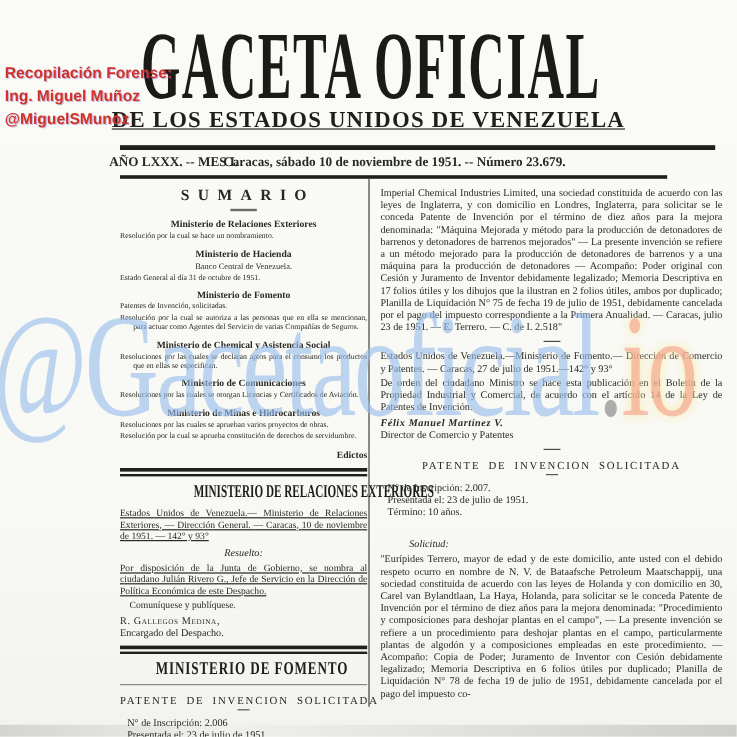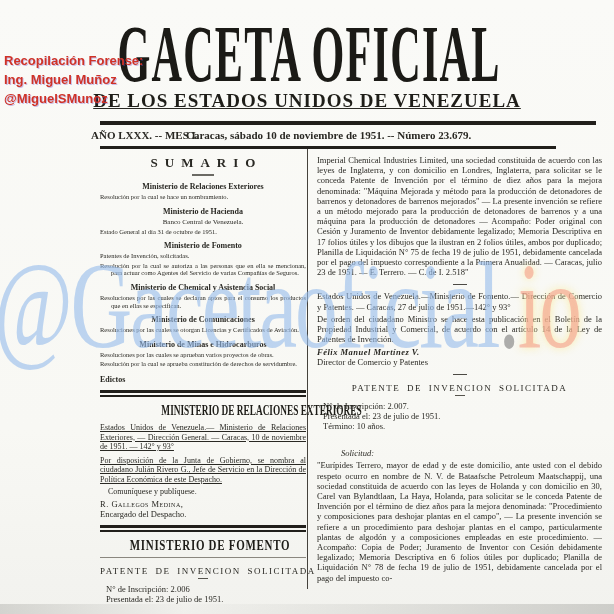--- a/index.html
+++ b/index.html
@@ -43,21 +43,21 @@
 
   .col-left{ position:absolute; left:100px; top:155px; width:206px; z-index:2;}
   .col-right{ position:absolute; left:317px; top:153px; width:285px; z-index:2;}
 
   
   .sumario-title{ text-align:center; font-weight:bold; font-size:13px; letter-spacing:7px; padding-left:7px;}
   .sq-div{ width:22px; height:2px; background:#6b6a64; margin:3px auto 0;}
   .s-head{ text-align:center; font-weight:bold; font-size:8px; margin-top:6px;}
   .s-sub{ text-align:center; font-size:7px; margin-top:2px;}
   .s-item{ font-size:6.5px; line-height:7.6px; text-align:justify; margin-top:2px; padding-left:11px; text-indent:-11px;}
-  .edictos{ text-align:left; font-weight:bold; font-size:8px; margin-top:7px;}
+  .edictos{ text-align:right; font-weight:bold; font-size:8px; margin-top:7px;}
 
   .band{ margin-top:6px; border-top:3px solid #211f1b; border-bottom:2px solid #211f1b; height:7px;}
   .headline{ text-align:center; margin-top:4px;}
   .headline > span{ display:inline-block; font-weight:bold; white-space:nowrap; color:#1d1c17;}
   .hl-rel > span{ font-size:15px; transform:scaleX(.62);}
   .hl-fom > span{ font-size:15px; transform:scaleX(.73); letter-spacing:1px;}
   .thin-rule{ margin-top:3px; border-top:1px solid #8a877f;}
 
   .body-text{ font-size:8px; line-height:9.6px; text-align:justify; margin-top:4px;text-decoration:underline;}
   .resuelto{ text-align:center; font-style:italic; font-size:8.5px; margin-top:3px;}
@@ -133,20 +133,21 @@
     <div class="s-item">Resolución por la cual se aprueba constitución de derechos de servidumbre.</div>
 
     <div class="edictos">Edictos</div>
 
     <div class="band"></div>
 
     <div class="headline hl-rel">
       <span>MINISTERIO DE RELACIONES EXTERIORES</span>
     </div>
     <div class="body-text">Estados Unidos de Venezuela.— Ministerio de Relaciones Exteriores, — Dirección General. — Caracas, 10 de noviembre de 1951. — 142° y 93°</div>
+    <div class="resuelto">Resuelto:</div>
     <div class="body-text">Por disposición de la Junta de Gobierno, se nombra al ciudadano Julián Rivero G., Jefe de Servicio en la Dirección de Política Económica de este Despacho.</div>
     <div class="cumplase">Comuníquese y publíquese.</div>
     <div class="sig">
       <div class="sig-name">R. Gallegos Medina,</div>
       <div>Encargado del Despacho.</div>
     </div>
 
     <div class="band"></div>
 
     <div class="headline hl-fom">

